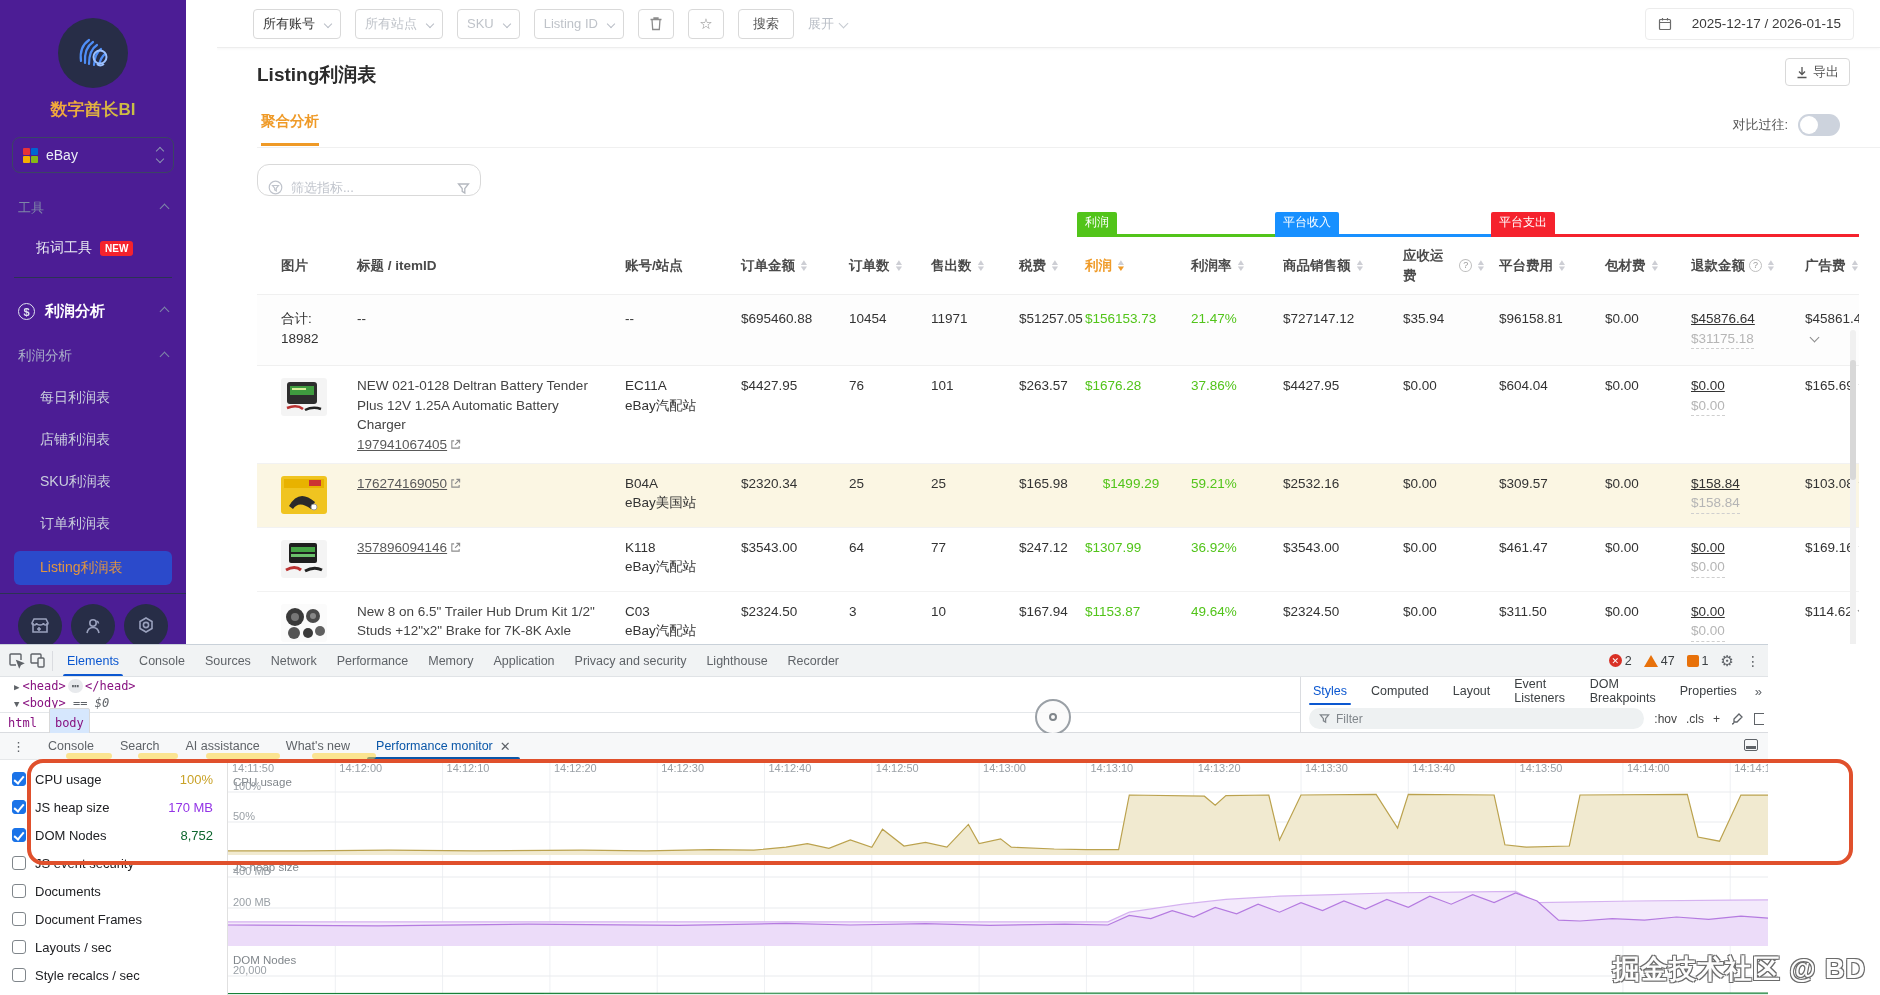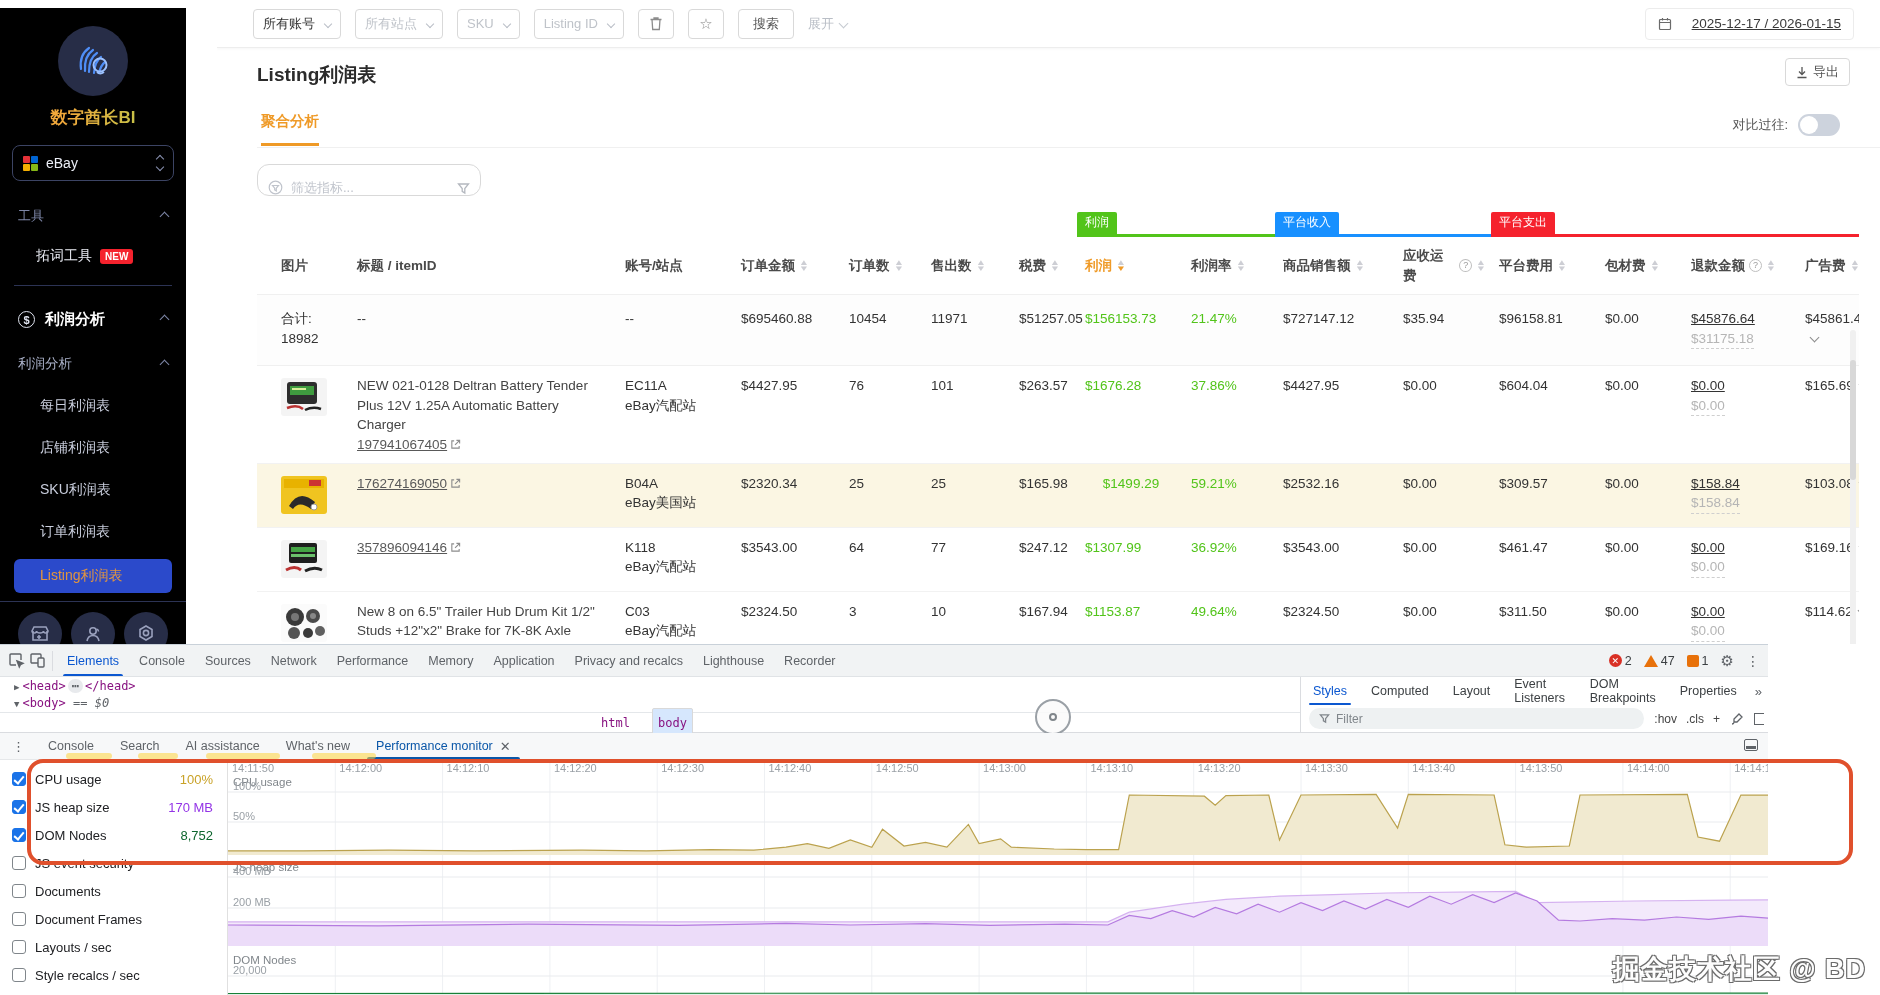--- a/index.html
+++ b/index.html
@@ -1,21 +1,21 @@
 <!DOCTYPE html>
 <html><head>
 <meta charset="utf-8">
 <style>
   * { margin:0; padding:0; box-sizing:border-box; }
   html,body { width:1880px; height:995px; overflow:hidden; background:#fff;
     font-family:"Liberation Sans","DejaVu Sans",sans-serif; font-size:13px; color:#333; }
   #app { position:relative; width:1880px; height:995px; }
 
   
-  .sidebar { position:absolute; left:0; top:8px; width:186px; height:644px; background:#000000; overflow:hidden; }
+  .sidebar { position:absolute; left:0; top:0; width:186px; height:644px; background:#4c1d95; overflow:hidden; }
   .logo-wrap { display:flex; justify-content:center; margin-top:18px; }
   .logo-circle { width:70px; height:70px; border-radius:50%; background:#272d47; display:flex; align-items:center; justify-content:center; }
   .brand { text-align:center; margin-top:10px; font-size:17px; font-weight:bold;
     background:linear-gradient(90deg,#f2a93b 35%,#a9d04f); -webkit-background-clip:text; background-clip:text; color:transparent; }
   .platform { margin:16px 12px 0; height:36px; border:1px solid #3c4464; border-radius:8px;
     display:flex; align-items:center; padding:0 10px; color:#eceff7; font-size:14px; }
   .pf-icon { width:15px; height:15px; display:grid; grid-template-columns:1fr 1fr; grid-template-rows:1fr 1fr; gap:1px; margin-right:8px; }
   .pf-icon i { border-radius:1px; }
   .pf-caret { margin-left:auto; display:flex; flex-direction:column; gap:2px; }
   .pf-caret b { width:6px; height:6px; border:solid #8a92b2; border-width:0 1.5px 1.5px 0; }
@@ -48,21 +48,21 @@
     padding:0 9px; margin-right:14px; background:#fff; }
   .sel .lbl { font-size:13px; }
   .sel .chev { border-color:#b9bec6; margin-left:10px; width:6px; height:6px; }
   .sel.filled .lbl { color:#333; } .sel.ph .lbl { color:#bfc3c9; }
   .icon-btn { width:36px; height:30px; border:1px solid #d9d9d9; border-radius:4px; display:flex; align-items:center;
     justify-content:center; margin-right:14px; background:#fff; color:#8c8c8c; }
   .btn-search { height:30px; border:1px solid #d9d9d9; border-radius:4px; padding:0 14px; display:flex; align-items:center;
     color:#555; background:#fff; margin-right:14px; }
   .expand { color:#b9bec6; display:flex; align-items:center; gap:6px; }
   .date-box { margin-left:auto; margin-right:26px; height:32px; border:1px solid #ececec; border-radius:4px;
-    display:flex; align-items:center; padding:0 12px; gap:20px; color:#3a3a3a; font-size:13.5px; background:#fff;text-decoration:underline; }
+    display:flex; align-items:center; padding:0 12px; gap:20px; color:#3a3a3a; font-size:13.5px; background:#fff; }
 
   .content { padding:14px 0 0 40px; position:relative; }
   .page-head { display:flex; align-items:center; }
   .page-title { font-size:19px; font-weight:bold; color:#2b2b2b; }
   .btn-export { position:absolute; right:30px; top:10px; height:28px; border:1px solid #d9d9d9; border-radius:4px;
     display:flex; align-items:center; gap:5px; padding:0 10px; color:#555; font-size:13px; background:#fff; }
   .tabs-row { margin-top:24px; position:relative; border-bottom:1px solid #f0f0f0; height:36px; }
   .tab-active { display:inline-block; margin-left:4px; color:#ef9a27; font-size:14.5px; font-weight:bold; padding-bottom:12px;
     border-bottom:3px solid #ef9a27; }
   .compare { position:absolute; right:40px; top:2px; display:flex; align-items:center; gap:10px; color:#555; }
@@ -117,21 +117,21 @@
   .issuesq { width:12px; height:12px; border-radius:2px; background:#e8710a; display:inline-block; margin-right:3px; }
   .gear { color:#5f6368; font-size:15px; } .kebab { color:#5f6368; font-size:14px; letter-spacing:0; }
 
   .dt-split { display:flex; height:55px; }
   .dt-elements { width:1300px; position:relative; font-family:"DejaVu Sans Mono",monospace; font-size:12px; }
   .code-line { padding:2px 0 1px 14px; white-space:nowrap; }
   .tag { color:#881280; } .dim { color:#5f6368; }
   .tri { color:#5f6368; font-size:9px; display:inline-block; margin-right:3px; }
   .dots-pill { background:#e8eaed; border-radius:7px; padding:0 4px; color:#5f6368; font-weight:bold; margin:0 2px; }
   .crumbbar { position:absolute; left:0; right:0; bottom:0; height:20px; border-top:1px solid #e4e7ea; display:flex;
-    align-items:center; padding-left:8px; gap:22px; font-family:"DejaVu Sans Mono",monospace; font-size:12px;justify-content:center; }
+    align-items:center; padding-left:8px; gap:12px; font-family:"DejaVu Sans Mono",monospace; font-size:12px; }
   .crumb { color:#881280; } .crumb.sel { background:#d6e7fd; padding:1px 5px; border-radius:2px; }
   .inspect-circle { position:absolute; left:1035px; top:22px; width:36px; height:36px; border-radius:50%;
     border:2px solid #9aa0a6; background:rgba(250,250,250,.85); display:flex; align-items:center; justify-content:center; }
   .inspect-circle i { width:8px; height:8px; border:2px solid #80868b; border-radius:50%; }
   .dt-styles { flex:1; border-left:1px solid #dadce0; position:relative; }
   .st-tabs { display:flex; align-items:center; height:28px; }
   .st-tab { padding:0 12px; color:#3c4043; font-size:12.5px; height:28px; display:flex; align-items:center; position:relative; }
   .st-tab.active { color:#0b57d0; }
   .st-tab.active::after { content:""; position:absolute; left:8px; right:8px; bottom:0; height:2.5px; background:#0b57d0; border-radius:2px; }
   .st-more { color:#5f6368; font-size:13px; padding:0 6px; }
@@ -643,21 +643,21 @@
         </svg>
       </div>
       <div id="dt-tabs" style="display:flex;align-items:center;">
           <div class="dt-tab active">Elements</div>
           <div class="dt-tab">Console</div>
           <div class="dt-tab">Sources</div>
           <div class="dt-tab">Network</div>
           <div class="dt-tab">Performance</div>
           <div class="dt-tab">Memory</div>
           <div class="dt-tab">Application</div>
-          <div class="dt-tab">Privacy and recalcs</div>
+          <div class="dt-tab">Privacy and security</div>
           <div class="dt-tab">Lighthouse</div>
           <div class="dt-tab">Recorder</div>
         </div>
       <div class="dt-right">
         <span style="display:flex;align-items:center;">
           <span class="errball">✕</span>
           <span>2</span>
         </span>
         <span style="display:flex;align-items:center;">
           <span class="warntri"></span>

